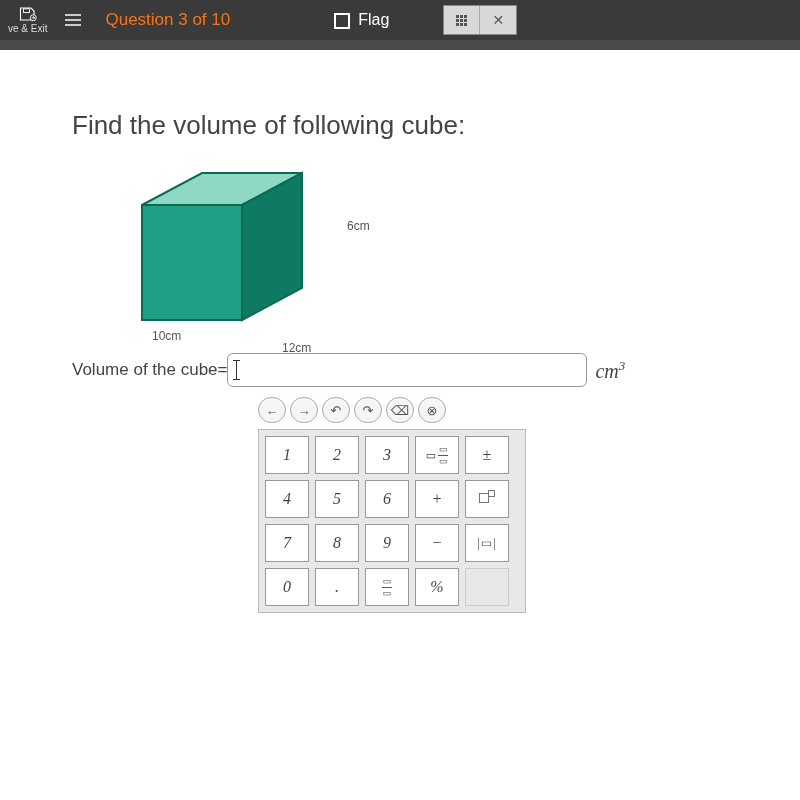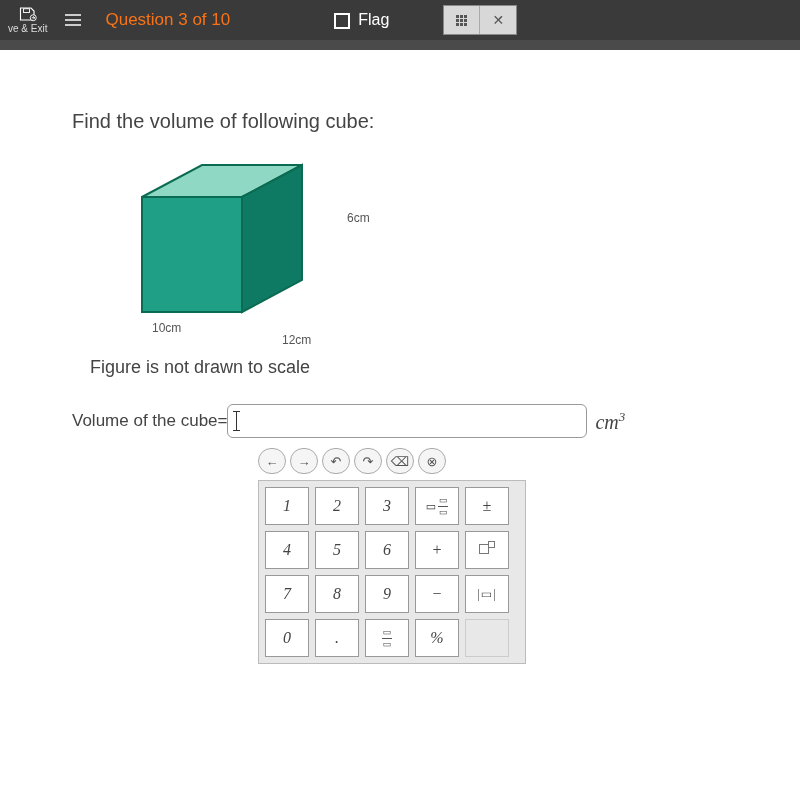--- a/index.html
+++ b/index.html
@@ -80,21 +80,21 @@
   .calc-icon span { background: #555; }
 
   .page {
     background: #fff;
     margin-top: 10px;
     min-height: 760px;
     padding: 60px 72px 20px 72px;
     color: #333;
   }
   .prompt {
-    font-size: 20px;
+    font-size: 26px;
     color: #444;
     font-weight: 400;
     margin-bottom: 24px;
   }
   .figure-wrap {
     margin: 10px 0 8px 40px;
     position: relative;
     width: 280px;
     height: 180px;
   }
@@ -243,21 +243,20 @@
     <svg class="cube-svg" width="230" height="170" viewBox="0 0 230 170">
       <polygon points="30,40 130,40 190,8 90,8" fill="#8fd9c4" stroke="#0b6b52" stroke-width="2"></polygon>
       <polygon points="30,40 130,40 130,155 30,155" fill="#1f9f85" stroke="#0b6b52" stroke-width="2"></polygon>
       <polygon points="130,40 190,8 190,123 130,155" fill="#0e7a63" stroke="#0b6b52" stroke-width="2"></polygon>
     </svg>
     <div class="dim-label dim-6">6cm</div>
     <div class="dim-label dim-10">10cm</div>
     <div class="dim-label dim-12">12cm</div>
   </div>
 
-  <div class="note">Figure is not drawn to scale</div>
 
   <div class="answer-row">
     <span>Volume of the cube</span>
     <span>=</span>
     <div class="answer-input">
       <span class="cursor-bar"></span>
     </div>
     <span class="unit">
       <span>cm</span><sup>3</sup>
     </span>

